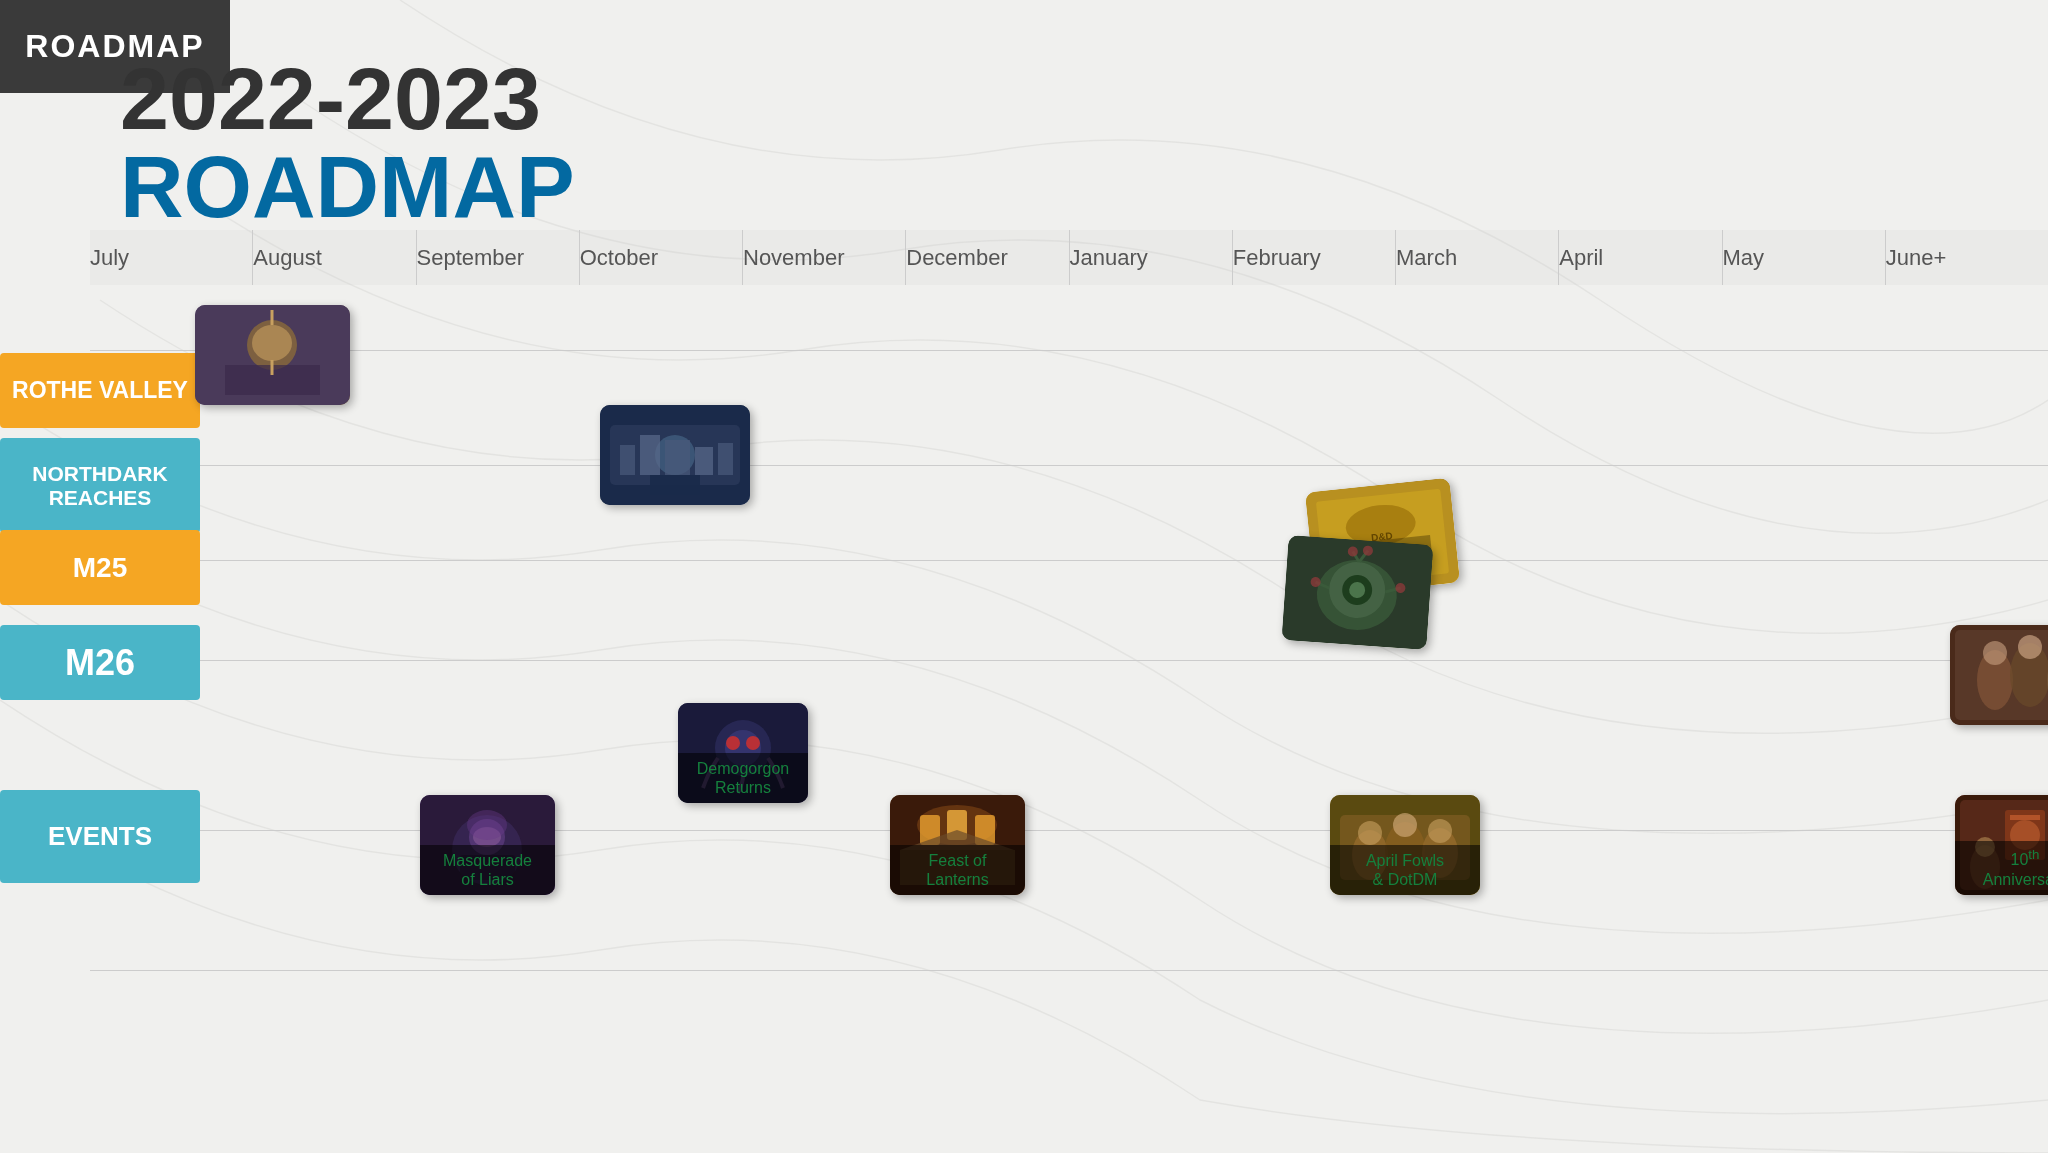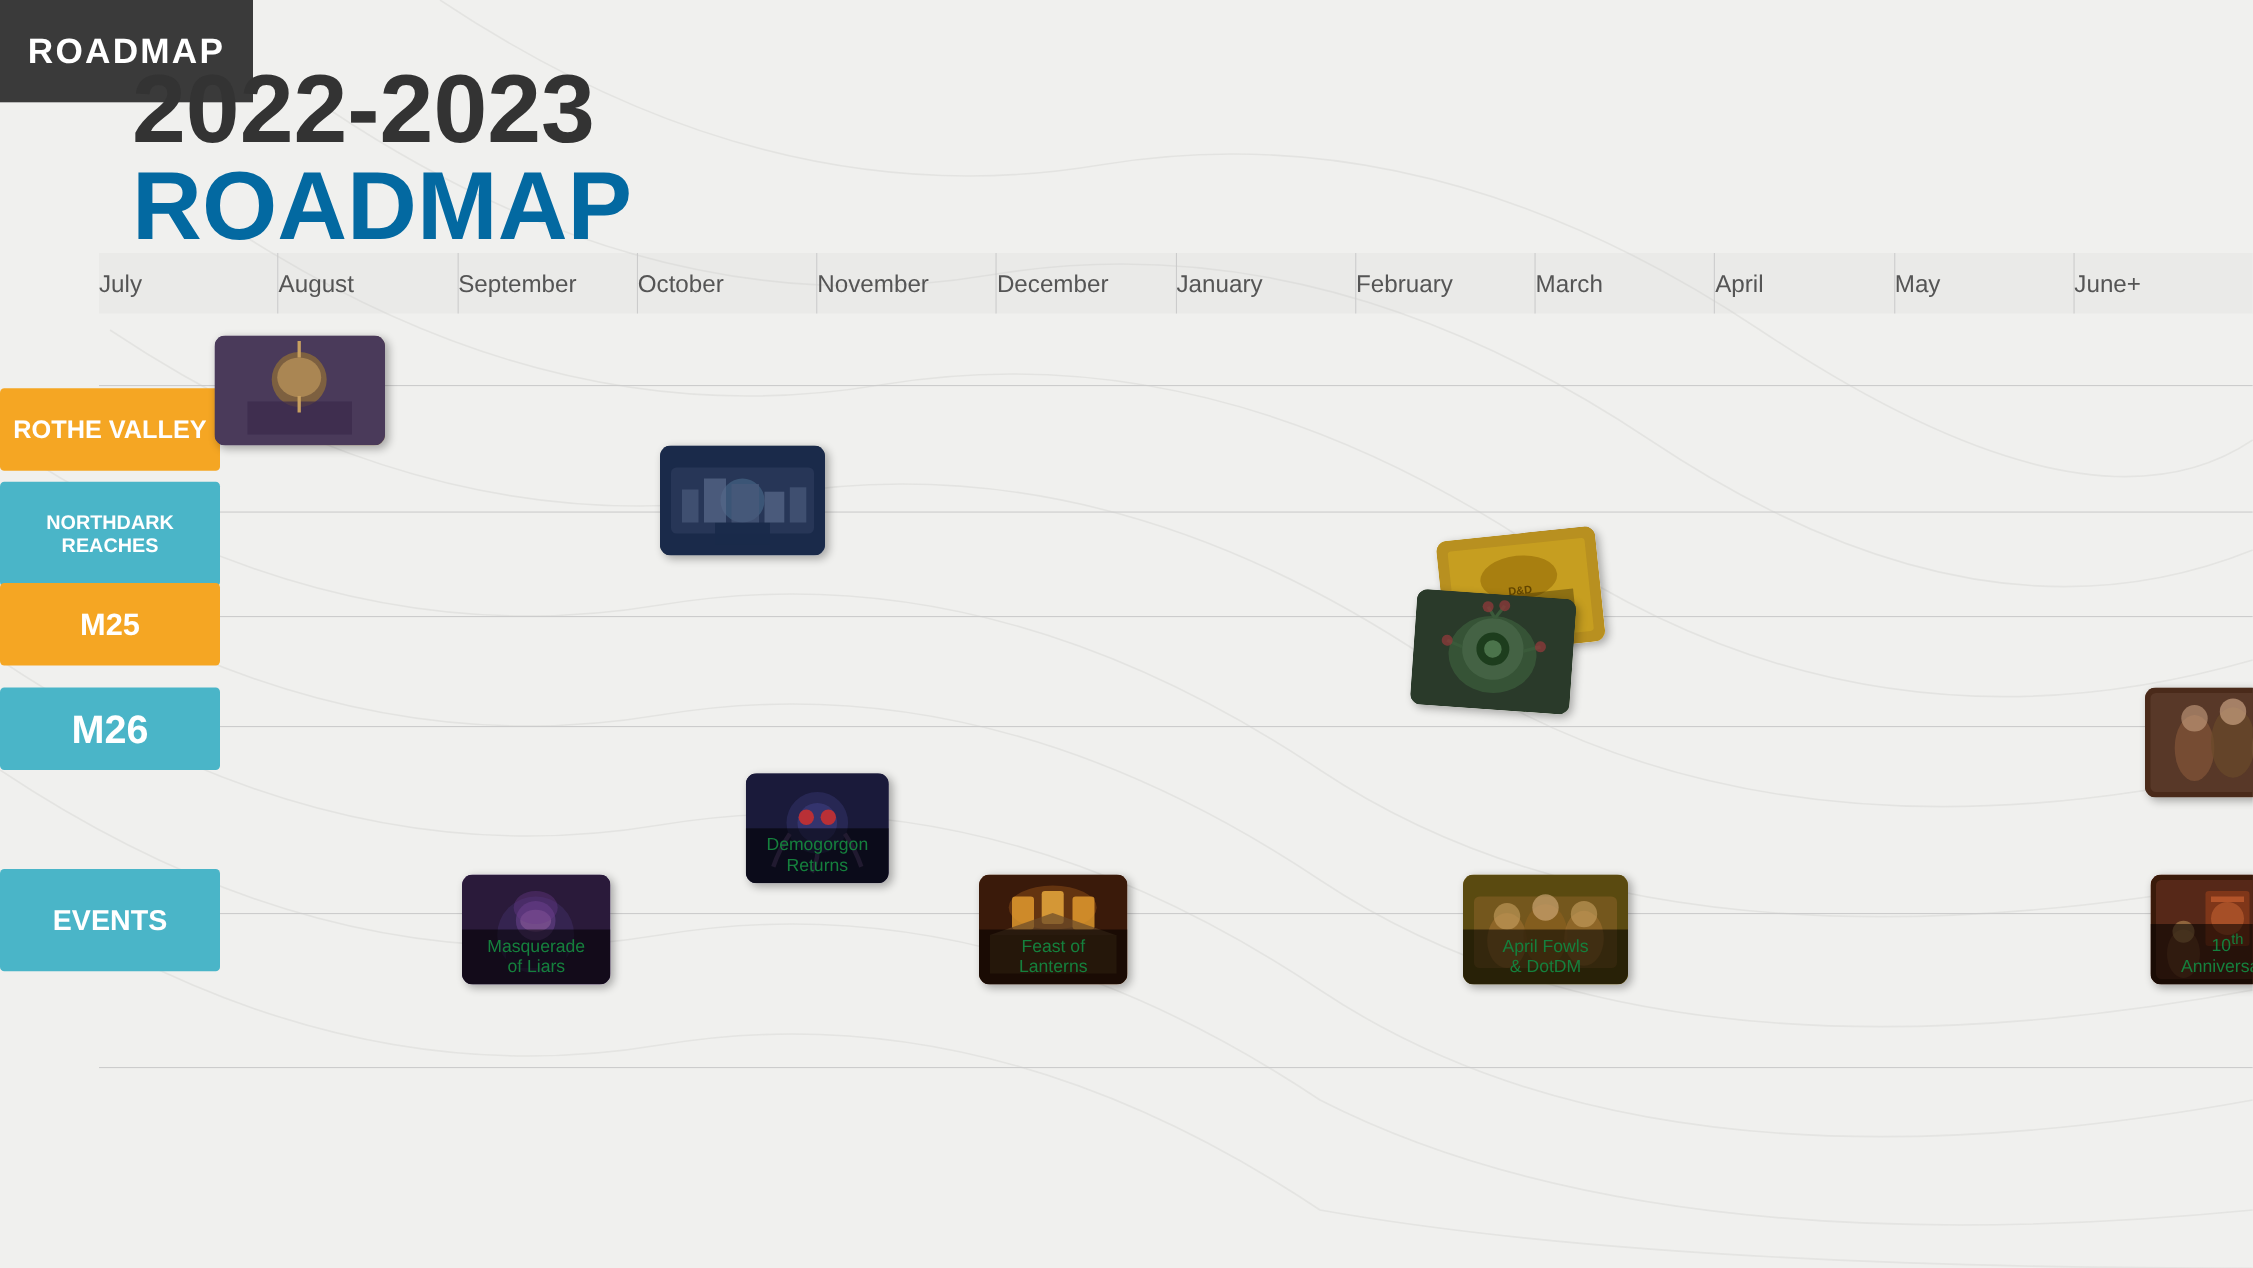--- a/index.html
+++ b/index.html
@@ -226,21 +226,21 @@
   <div class="h-line" style="top: 430px;"></div>
   <div class="h-line" style="top: 600px;"></div>
   <div class="h-line" style="top: 740px;"></div>
 
   <div class="row-labels">
 
     <div class="row-label orange" style="top: 68px; height: 75px; font-size: 23px;">
       ROTHE VALLEY
     </div>
 
-    <div class="row-label teal" style="top: 153px; height: 95px; font-size: 18px;">
+    <div class="row-label teal" style="top: 153px; height: 95px; font-size: 21px;">
       NORTHDARK<br>REACHES
     </div>
 
     <div class="row-label orange" style="top: 245px; height: 75px; font-size: 28px;">
       M25
     </div>
 
     <div class="row-label teal" style="top: 340px; height: 75px; font-size: 36px;">
       M26
     </div>

